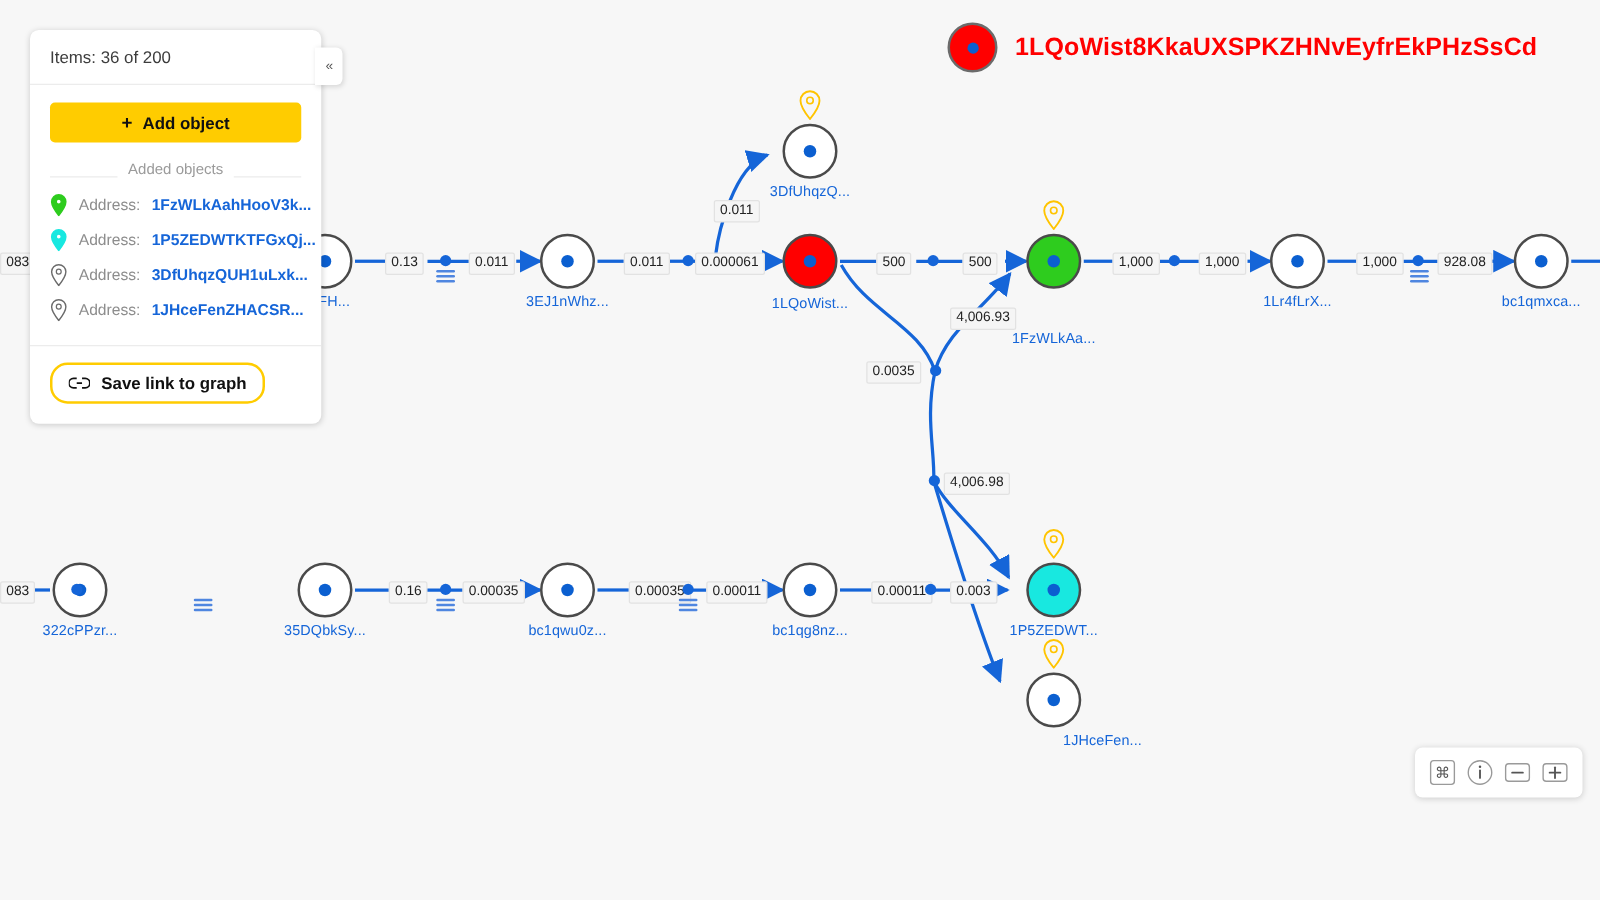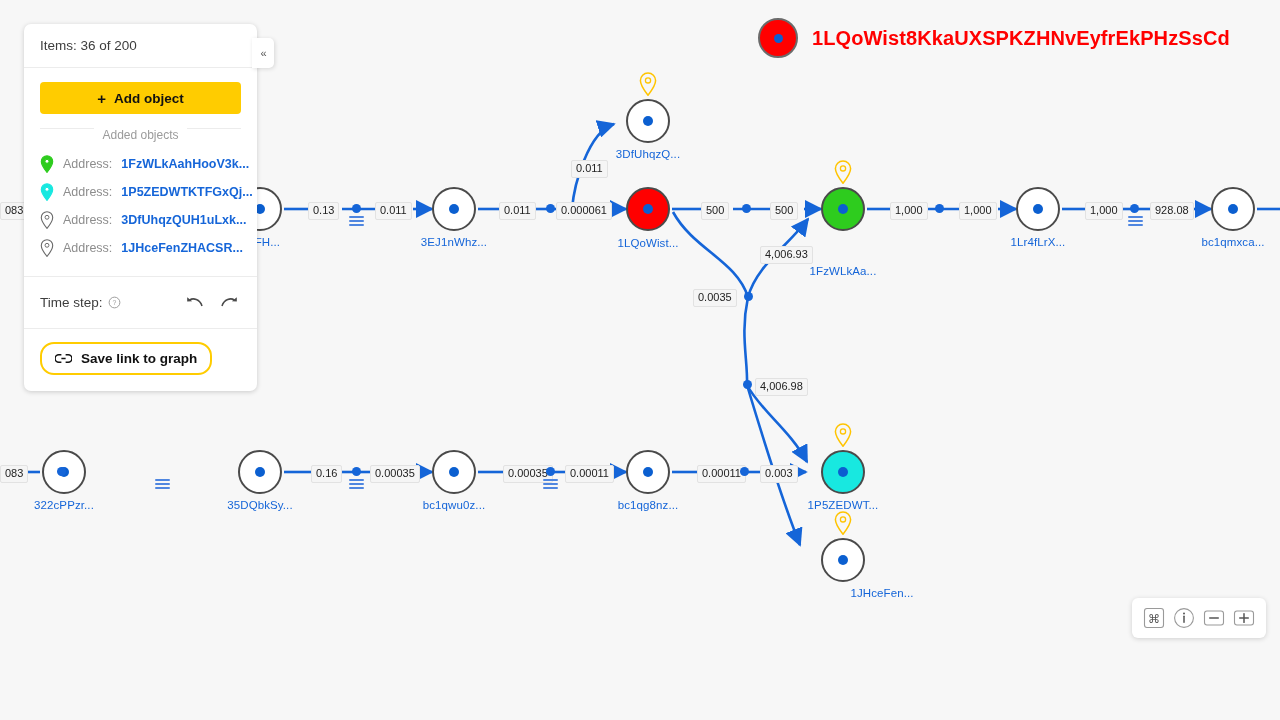--- a/index.html
+++ b/index.html
@@ -111,21 +111,21 @@
     width: 100%; height: 32px;
     background: #ffcc00;
     border: none; border-radius: 4px;
     font-family: "Liberation Sans", sans-serif;
     font-size: 13.5px; font-weight: bold; color: #111;
     display: flex; align-items: center; justify-content: center; gap: 8px;
     cursor: pointer;
   }
   #add-object-button .plus { font-size: 15px; font-weight: bold; line-height: 1; }
   .sb-divider-label {
-    display: flex; align-items: flex-start; gap: 8px;
+    display: flex; align-items: flex-end; gap: 8px;
     padding: 14px 16px 6px 16px;
     font-size: 12px; color: #9b9b9b;
   }
   .sb-divider-label .ln { flex: 1; height: 1px; background: #ececec; }
   .addr-list { padding: 2px 16px 14px 16px; }
   .addr-row {
     display: flex; align-items: center; gap: 9px;
     padding: 5px 0;
     font-size: 12.5px; color: #8d8d8d;
     white-space: nowrap;
@@ -426,38 +426,20 @@
             <span class="pin-ic"><svg viewBox="0 0 18 24" width="14" height="18">
                 <path d="M9 23.2 C9 23.2 16.6 13.8 16.6 8.6 A7.6 7.6 0 1 0 1.4 8.6 C1.4 13.8 9 23.2 9 23.2 Z" fill="none" stroke="#6b6b6b" stroke-width="1.5"></path>
                 <circle cx="9" cy="8.4" r="2.6" fill="none" stroke="#6b6b6b" stroke-width="1.3"></circle>
               </svg></span>
             <span>Address:</span>
             <span class="addr-val">1JHceFenZHACSR...</span>
           </div>
         </div>
     </div>
 
-    <div class="ctl-row">
-      <span class="lbl">
-        <span>Time step:</span>
-        <svg class="help-ic" viewBox="0 0 16 16">
-          <circle cx="8" cy="8" r="6.6" fill="none" stroke="#9b9b9b" stroke-width="1.2"></circle>
-          <text x="8" y="11.4" font-size="8.5" text-anchor="middle" fill="#9b9b9b" font-family="Liberation Sans, sans-serif">?</text>
-        </svg>
-      </span>
-      <span class="spacer"></span>
-      <svg class="arr-btn" viewBox="0 0 26 22">
-        <path d="M19 14 C17 7 10 5.5 6.5 8.2" fill="none" stroke="#4a4a4a" stroke-width="1.5"></path>
-        <path d="M4.2 5.2 L4.2 9.6 L9.2 9.2 Z" fill="#4a4a4a"></path>
-      </svg>
-      <svg class="arr-btn" viewBox="0 0 26 22">
-        <path d="M7 14 C9 7 16 5.5 19.5 8.2" fill="none" stroke="#4a4a4a" stroke-width="1.5"></path>
-        <path d="M21.8 5.2 L21.8 9.6 L16.8 9.2 Z" fill="#4a4a4a"></path>
-      </svg>
-    </div>
 
 
     <div class="sb-save-wrap">
       <button id="save-link-button">
         <svg width="17" height="11" viewBox="0 0 20 12">
           <path d="M7.5 6 L12.5 6" stroke="#111" stroke-width="1.7"></path>
           <path d="M7.5 1.6 L4.5 1.6 A4.4 4.4 0 0 0 4.5 10.4 L7.5 10.4" fill="none" stroke="#111" stroke-width="1.7"></path>
           <path d="M12.5 1.6 L15.5 1.6 A4.4 4.4 0 0 1 15.5 10.4 L12.5 10.4" fill="none" stroke="#111" stroke-width="1.7"></path>
         </svg>
         <span>Save link to graph</span>

